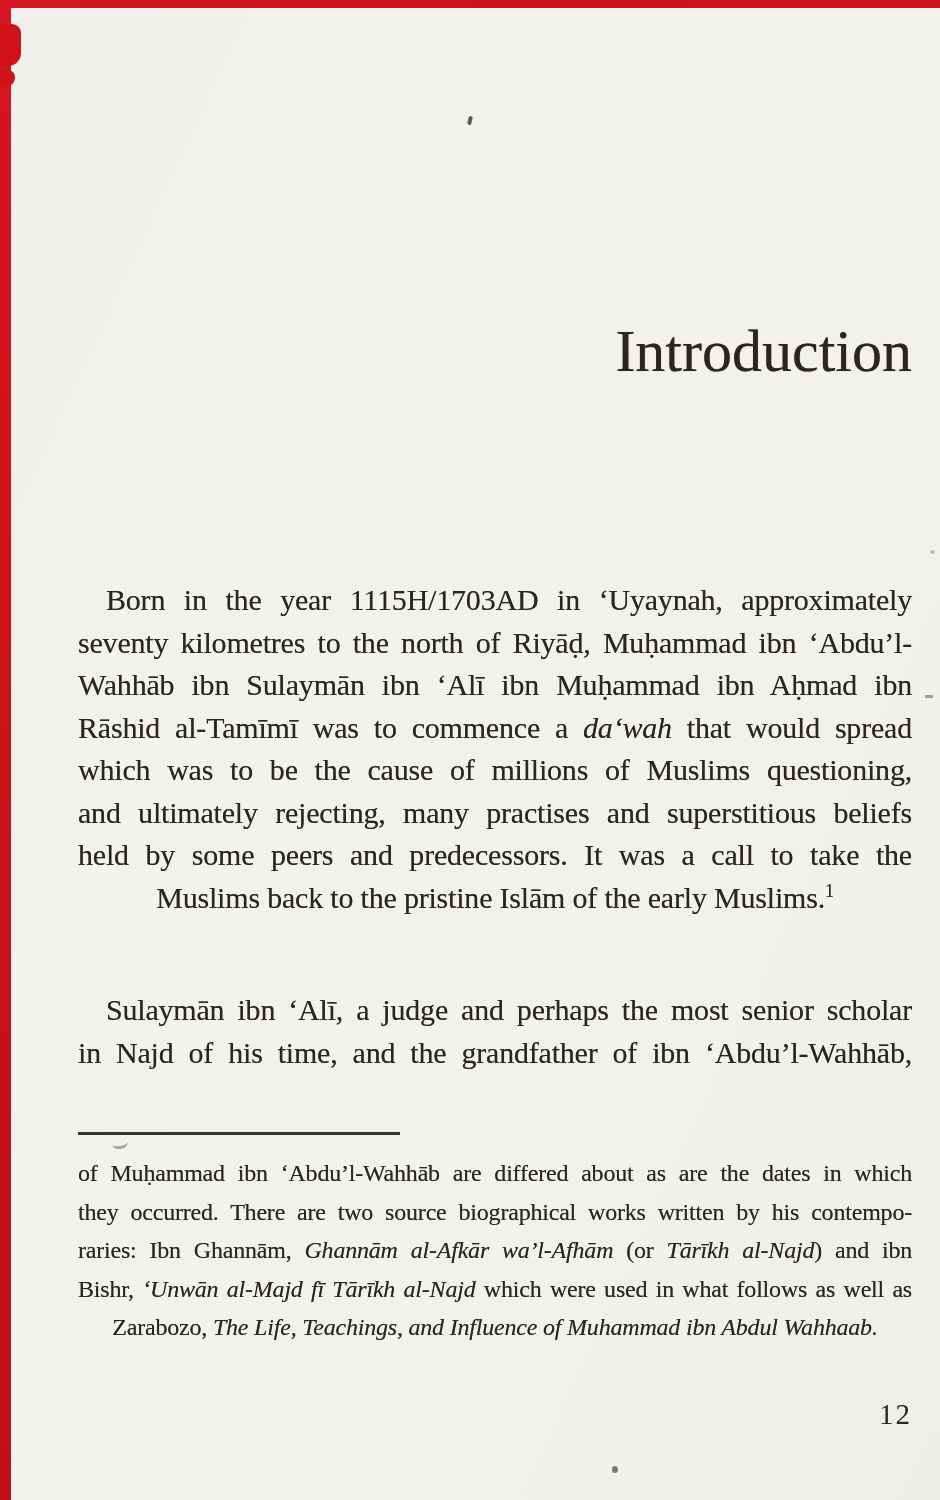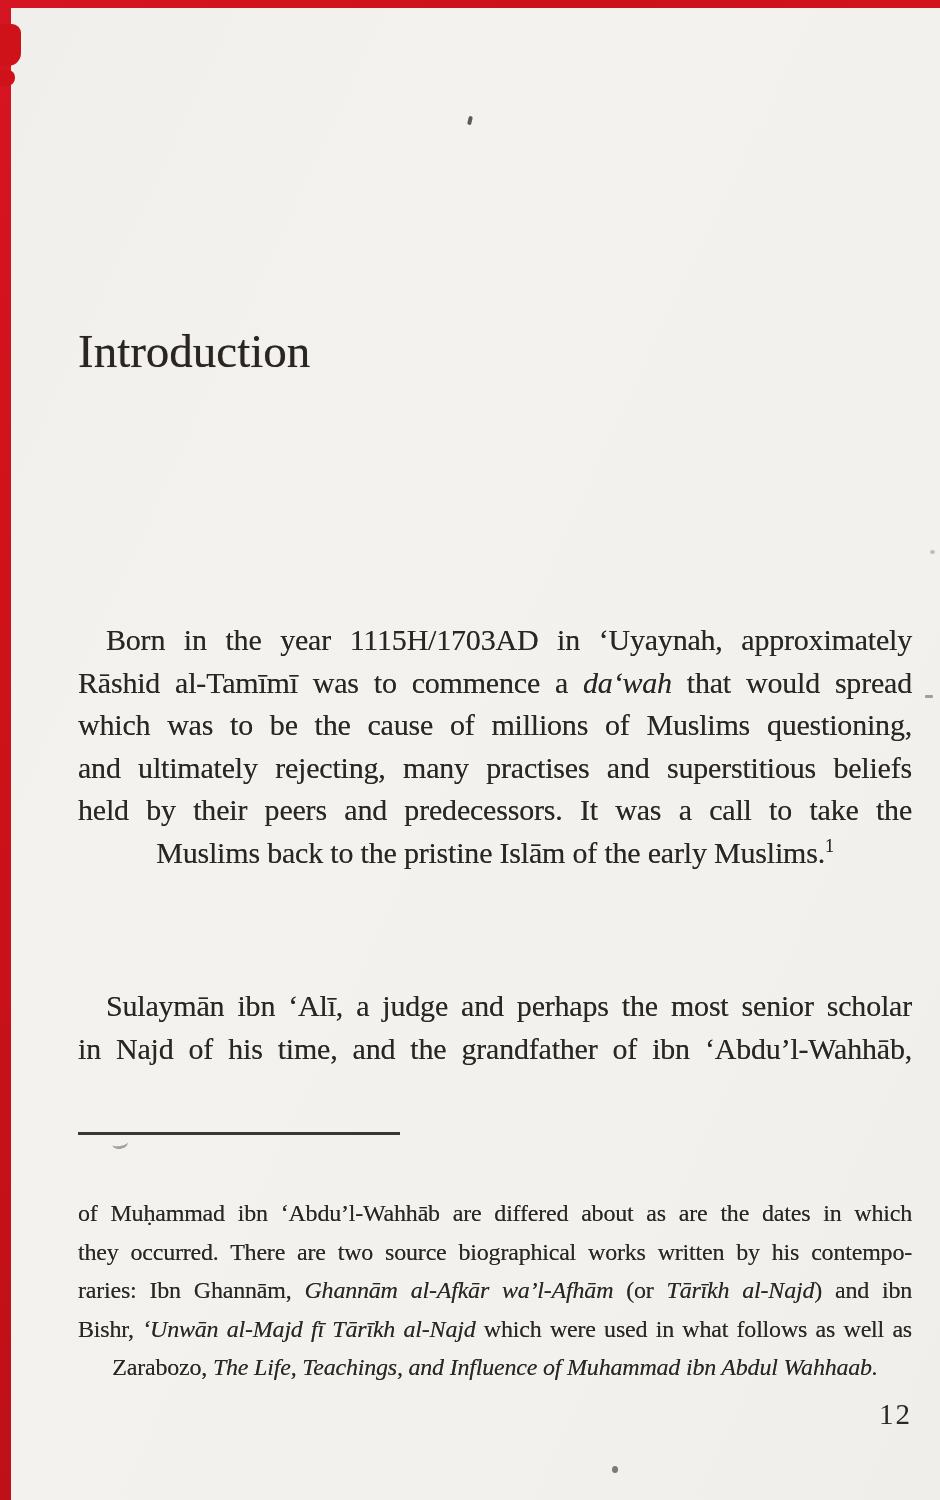--- a/index.html
+++ b/index.html
@@ -13,32 +13,31 @@
   #edge-top{left:0;top:0;width:940px;height:8px;background:linear-gradient(90deg,#d61522,#cc1118 60%,#d2131c);}
   .page{
     position:absolute;left:11px;top:8px;width:929px;height:1492px;
     background:linear-gradient(115deg,#f0efeb 0%,#f3f2ef 28%,#f2f1ed 70%,#efeeea 100%);
   }
   .notch{position:absolute;background:#cf1219;}
   #notch1{left:0;top:24px;width:21px;height:42px;border-radius:0 9px 13px 0;}
   #notch2{left:0;top:70px;width:15px;height:16px;border-radius:0 7px 8px 0;}
   .heading{
     position:absolute;left:67px;width:834px;top:320px;margin:0;
-    text-align:left;font-size:47px;line-height:47px;font-weight:normal;
+    text-align:right;font-size:60px;line-height:47px;font-weight:normal;
     color:#2a2520;text-shadow:0 0 0.7px rgba(42,37,32,.65);
   }
   .textblock{
     position:absolute;left:67px;width:834px;
     color:#292623;letter-spacing:-0.2px;
     text-shadow:0 0 0.6px rgba(36,32,28,.6);
-    margin-top:40px;
   }
   .body-size{font-size:30px;line-height:42.5px;}
   #para1{top:571px;}
-  #para2{top:937px;}
+  #para2{top:981px;}
   #footnote{top:1146px;font-size:24px;line-height:38.5px;}
   .tline{text-align:center;}
   .tline.just{text-align:justify;text-align-last:justify;}
   .tline.indent{text-indent:28px;}
   .it{font-style:italic;}
   .sup{vertical-align:super;font-size:60%;line-height:0;}
   .rule{position:absolute;left:67px;top:1124px;width:322px;height:3px;background:#3a3731;}
   .squiggle{
     position:absolute;left:101px;top:1130px;width:16px;height:8px;
     border-bottom:3px solid #97938a;border-radius:50%;transform:rotate(-10deg);opacity:.85;
@@ -58,24 +57,26 @@
 
 <div id="screen">
   <div class="edge" id="edge-left"></div>
   <div class="edge" id="edge-top"></div>
 
   <div class="page">
     <h1 class="heading">Introduction</h1>
 
     <div class="textblock body-size" id="para1">
         <div class="tline just indent"><span>Born in the year 1115H/1703AD in ‘Uyaynah, approximately</span></div>
+        <div class="tline just"><span>seventy kilometres to the north of Riyāḍ, Muḥammad ibn ‘Abdu’l-</span></div>
+        <div class="tline just"><span>Wahhāb ibn Sulaymān ibn ‘Alī ibn Muḥammad ibn Aḥmad ibn</span></div>
         <div class="tline just"><span>Rāshid al-Tamīmī was to commence a </span><span class="it">da‘wah</span><span> that would spread</span></div>
         <div class="tline just"><span>which was to be the cause of millions of Muslims questioning,</span></div>
         <div class="tline just"><span>and ultimately rejecting, many practises and superstitious beliefs</span></div>
-        <div class="tline just"><span>held by their peers and predecessors. It was a call to take the</span></div>
+        <div class="tline just"><span>held by some peers and predecessors. It was a call to take the</span></div>
         <div class="tline"><span>Muslims back to the pristine Islām of the early Muslims.</span><span class="sup">1</span></div>
       </div>
 
     <div class="textblock body-size" id="para2">
         <div class="tline just indent"><span>Sulaymān ibn ‘Alī, a judge and perhaps the most senior scholar</span></div>
         <div class="tline just"><span>in Najd of his time, and the grandfather of ibn ‘Abdu’l-Wahhāb,</span></div>
       </div>
 
     <div class="rule"></div>
     <div class="squiggle"></div>

